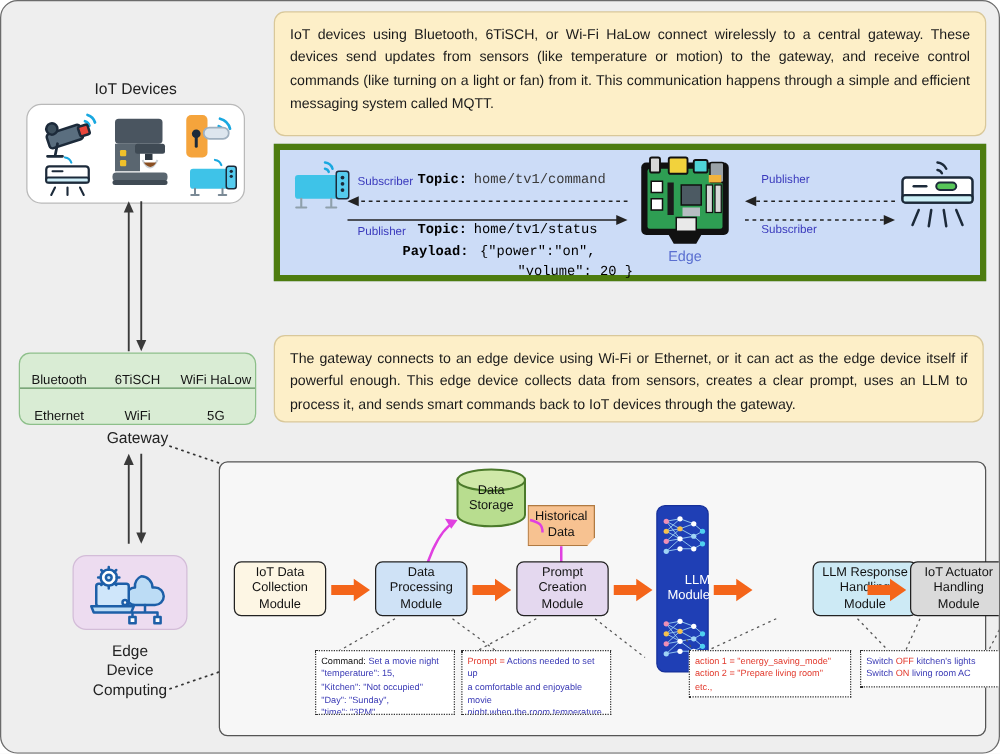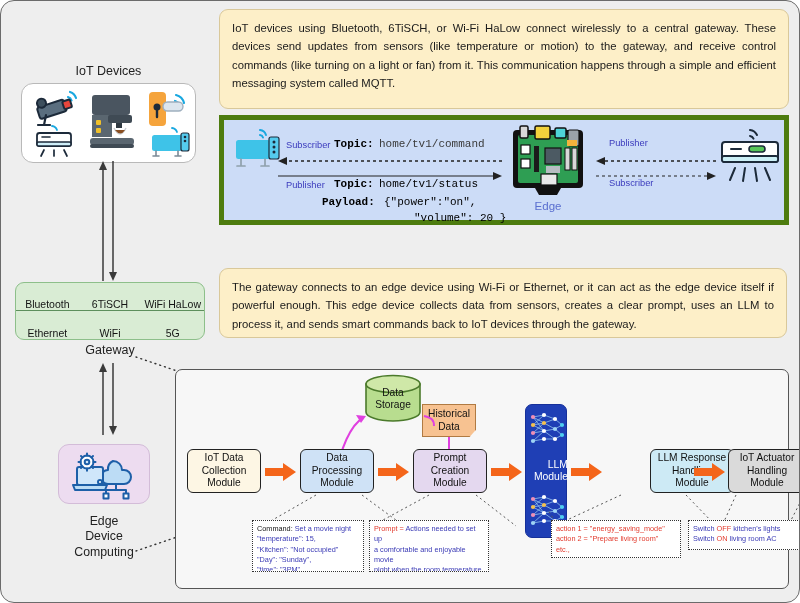--- a/index.html
+++ b/index.html
@@ -81,21 +81,21 @@
 
   
   .pipepanel {
     background: #f7f7f7;
     border: 1.4px solid #555;
     border-radius: 7px;
   }
   .mod {
     border: 1.5px solid #222;
     border-radius: 6px;
-    display: flex; align-items: center; justify-content: center;
+    display: flex; align-items: flex-end; justify-content: center;
     text-align: center;
     font-size: 10.2px; line-height: 1.22; color: #111;
     padding: 2px;
   }
   .mod.m1 { background: #fdf6e4; }
   .mod.m2 { background: #cfe2f6; }
   .mod.m3 { background: #e4d8ef; }
   .mod.m5 { background: #cdeaf5; }
   .mod.m6 { background: #dadada; }
   .llm {

